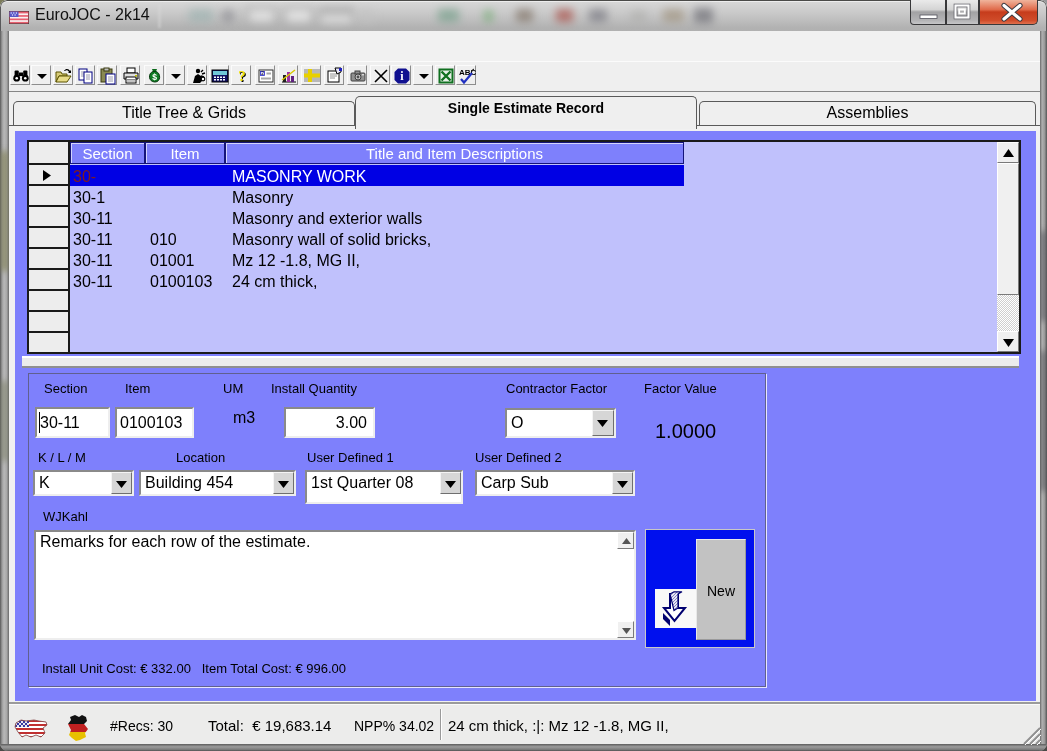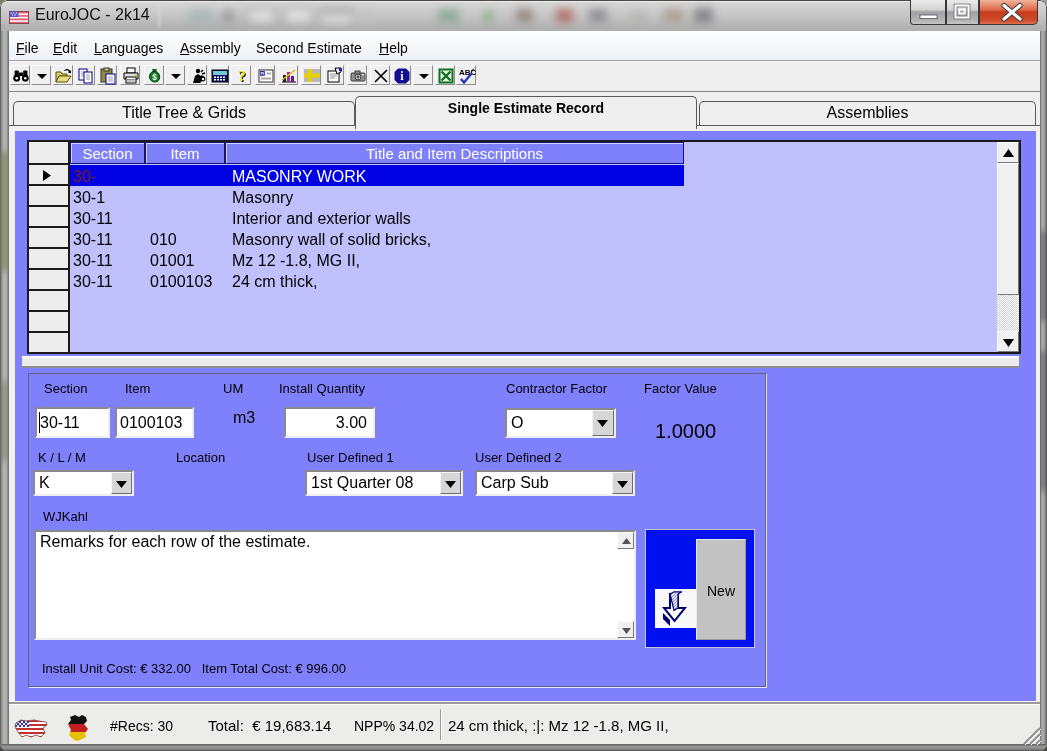--- a/index.html
+++ b/index.html
@@ -141,28 +141,20 @@
   <div id="brd-left">
       <div class="b1"></div>
       <div class="b2"></div>
     </div>
   <div id="brd-right">
       <div class="b1"></div>
       <div class="b2"></div>
     </div>
   <div id="brd-bottom"></div>
   <div id="client">
-    <div id="menubar">
-      <span style="left:7px"><u class="m">F</u>ile</span>
-      <span style="left:44px"><u class="m">E</u>dit</span>
-      <span style="left:85px"><u class="m">L</u>anguages</span>
-      <span style="left:171px"><u class="m">A</u>ssembly</span>
-      <span style="left:247px">Second Estimate</span>
-      <span style="left:370px"><u class="m">H</u>elp</span>
-    </div>
     <div id="toolbar">
       <div class="tbtn" style="left:1px">
           <svg width="18" height="18" viewBox="0 0 18 18">
             <g fill="#000">
               <rect x="2.6" y="3.5" width="4.2" height="6" rx="1"></rect>
               <rect x="11.2" y="3.5" width="4.2" height="6" rx="1"></rect>
               <circle cx="4.7" cy="11.2" r="3.4"></circle>
               <circle cx="13.3" cy="11.2" r="3.4"></circle>
               <rect x="7" y="5.5" width="4" height="3.6"></rect>
             </g>
@@ -354,21 +346,21 @@
         </svg>
       <div class="hdrcell" style="left:41px;width:75px">Section</div>
       <div class="hdrcell" style="left:116px;width:80px">Item</div>
       <div class="hdrcell" style="left:196px;width:459px">Title and Item Descriptions</div>
       <div id="selrow" style="left:41px;top:23px;width:614px;height:21px"></div>
       <div class="grow" style="left:44px;top:26px;color:#7f1d1d">30-</div>
       <div class="grow" style="left:203px;top:26px;color:#fff">MASONRY WORK</div>
       <div class="grow" style="left:44px;top:47px">30-1</div>
       <div class="grow" style="left:203px;top:47px">Masonry</div>
       <div class="grow" style="left:44px;top:68px">30-11</div>
-      <div class="grow" style="left:203px;top:68px">Interior and exterior walls</div>
+      <div class="grow" style="left:203px;top:68px">Masonry and exterior walls</div>
       <div class="grow" style="left:44px;top:89px">30-11</div>
       <div class="grow" style="left:121px;top:89px">010</div>
       <div class="grow" style="left:203px;top:89px">Masonry wall of solid bricks,</div>
       <div class="grow" style="left:44px;top:110px">30-11</div>
       <div class="grow" style="left:121px;top:110px">01001</div>
       <div class="grow" style="left:203px;top:110px">Mz 12 -1.8, MG II,</div>
       <div class="grow" style="left:44px;top:131px">30-11</div>
       <div class="grow" style="left:121px;top:131px">0100103</div>
       <div class="grow" style="left:203px;top:131px">24 cm thick,</div>
       <div id="vsb">
@@ -383,21 +375,21 @@
               <path d="M0,0 L11,0 L5.5,8 Z" fill="#000"></path>
             </svg>
           </div>
       </div>
     </div>
     <div id="splitter"></div>
     <div id="fpanel"></div>
     <div class="flabel" style="left:35px;top:350px">Section</div>
     <div class="flabel" style="left:116px;top:350px">Item</div>
     <div class="flabel" style="left:214px;top:350px">UM</div>
-    <div class="flabel" style="left:270px;top:350px">Install Quantity</div>
+    <div class="flabel" style="left:262px;top:350px">Install Quantity</div>
     <div class="flabel" style="left:497px;top:350px">Contractor Factor</div>
     <div class="flabel" style="left:635px;top:350px">Factor Value</div>
     <div class="finput" style="left:26px;top:376px;width:75px;height:31px;padding:5px 0 0 3px">30-11<span style="position:absolute;left:2px;top:3px;width:1px;height:21px;background:#000"></span></div>
     <div class="finput" style="left:106px;top:376px;width:79px;height:31px;padding:5px 0 0 3px">0100103</div>
     <div class="flabel" style="left:224px;top:378px;font-size:16px">m3</div>
     <div class="finput" style="left:275px;top:376px;width:91px;height:31px;padding:5px 6px 0 4px;text-align:right">3.00</div>
     <div class="combo" style="left:496px;top:377px;width:111px;height:30px">
       <span class="txt" style="top:4px">O</span>
       <div class="dd" style="width:22px;height:26px">
           <svg style="position:absolute;left:4px;top:9px" width="11" height="7" viewBox="0 0 11 7">
@@ -411,21 +403,29 @@
     <div class="flabel" style="left:298px;top:419px">User Defined 1</div>
     <div class="flabel" style="left:466px;top:419px">User Defined 2</div>
     <div class="combo" style="left:24px;top:439px;width:101px;height:26px">
       <span class="txt">K</span>
       <div class="dd" style="width:21px;height:22px">
           <svg style="position:absolute;left:4px;top:8px" width="11" height="7" viewBox="0 0 11 7">
             <path d="M0,0 L11,0 L5.5,7 Z" fill="#000"></path>
           </svg>
         </div>
     </div>
-    <div class="combo" style="left:296px;top:439px;width:158px;height:26px">
+    <div class="combo" style="left:130px;top:439px;width:157px;height:26px">
+      <span class="txt">Building 454</span>
+      <div class="dd" style="width:21px;height:22px">
+          <svg style="position:absolute;left:4px;top:8px" width="11" height="7" viewBox="0 0 11 7">
+            <path d="M0,0 L11,0 L5.5,7 Z" fill="#000"></path>
+          </svg>
+        </div>
+    </div>
+    <div class="combo" style="left:296px;top:439px;width:158px;height:34px">
       <span class="txt">1st Quarter 08</span>
       <div class="dd" style="width:21px;height:22px">
           <svg style="position:absolute;left:4px;top:8px" width="11" height="7" viewBox="0 0 11 7">
             <path d="M0,0 L11,0 L5.5,7 Z" fill="#000"></path>
           </svg>
         </div>
     </div>
     <div class="combo" style="left:466px;top:439px;width:160px;height:26px">
       <span class="txt">Carp Sub</span>
       <div class="dd" style="width:21px;height:22px">

